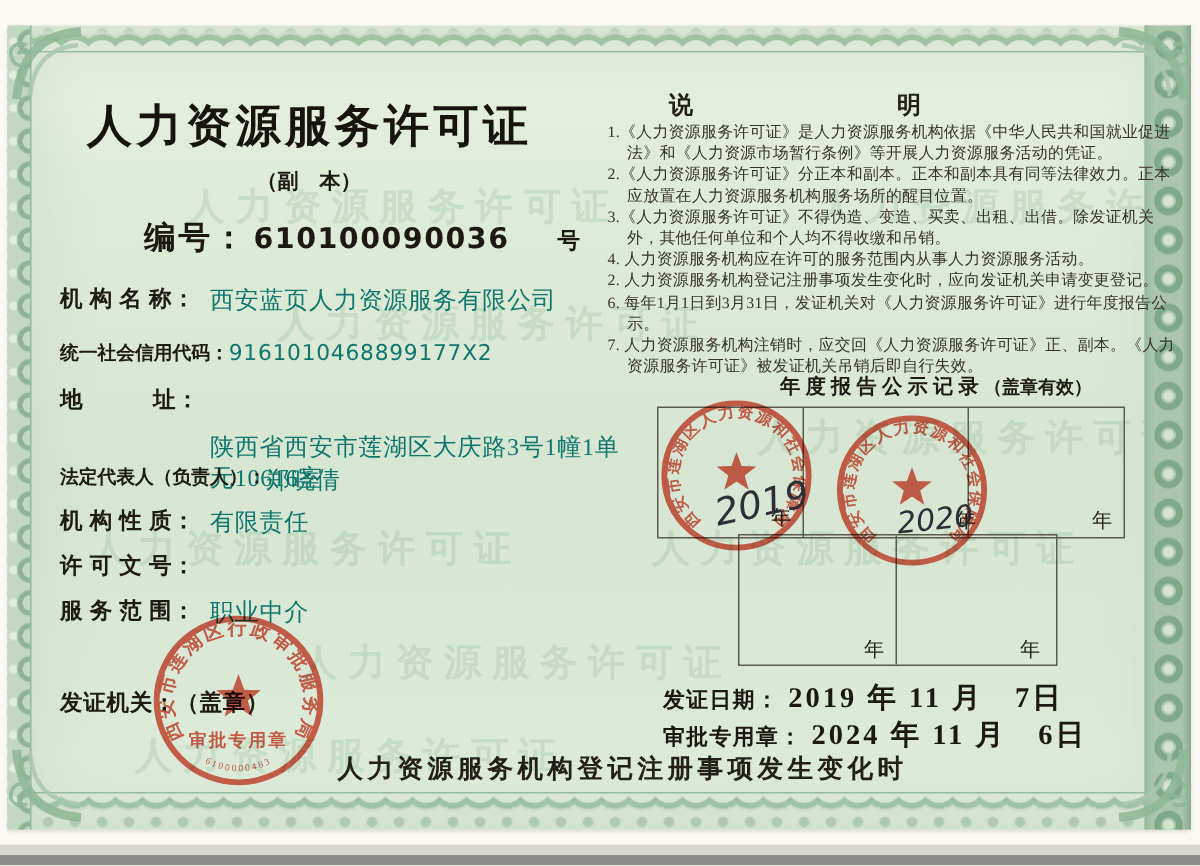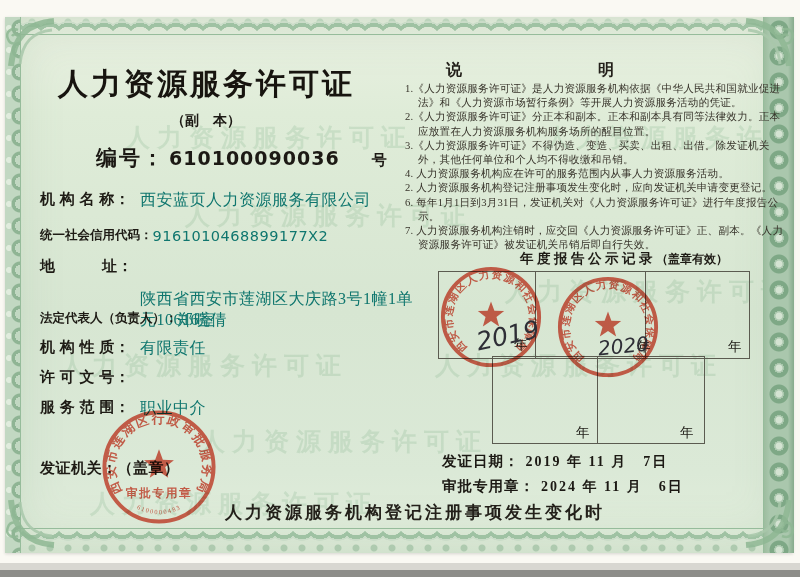--- a/index.html
+++ b/index.html
@@ -87,21 +87,21 @@
 
   
   .seal{position:absolute;color:#dc4836;opacity:.85;mix-blend-mode:multiply;}
   .seal svg{display:block;}
   .hand{position:absolute;color:#2e2e36;font-family:"DejaVu Sans",sans-serif;font-style:italic;font-weight:500;}
   .hand-1{left:476px;top:321px;font-size:25px;transform:rotate(-12deg);}
   .hand-2{left:598px;top:334px;font-size:20px;transform:rotate(-6deg);}
 
   .date-row{position:absolute;left:442px;white-space:nowrap;color:#1c1914;}
   .date-row .d-label{font-size:14.5px;font-weight:700;letter-spacing:1px;}
-  .date-row .d-value{font-size:14px;font-weight:600;letter-spacing:2px;margin-left:6px;}
+  .date-row .d-value{font-size:19px;font-weight:600;letter-spacing:2px;margin-left:6px;}
 
   .footer{position:absolute;left:225px;top:501px;width:370px;text-align:center;
     font-size:17px;font-weight:600;letter-spacing:3px;color:#23201a;white-space:nowrap;}
 </style>
 </head>
 <body>
 
 <div class="stage">
 
   <div class="panel">

